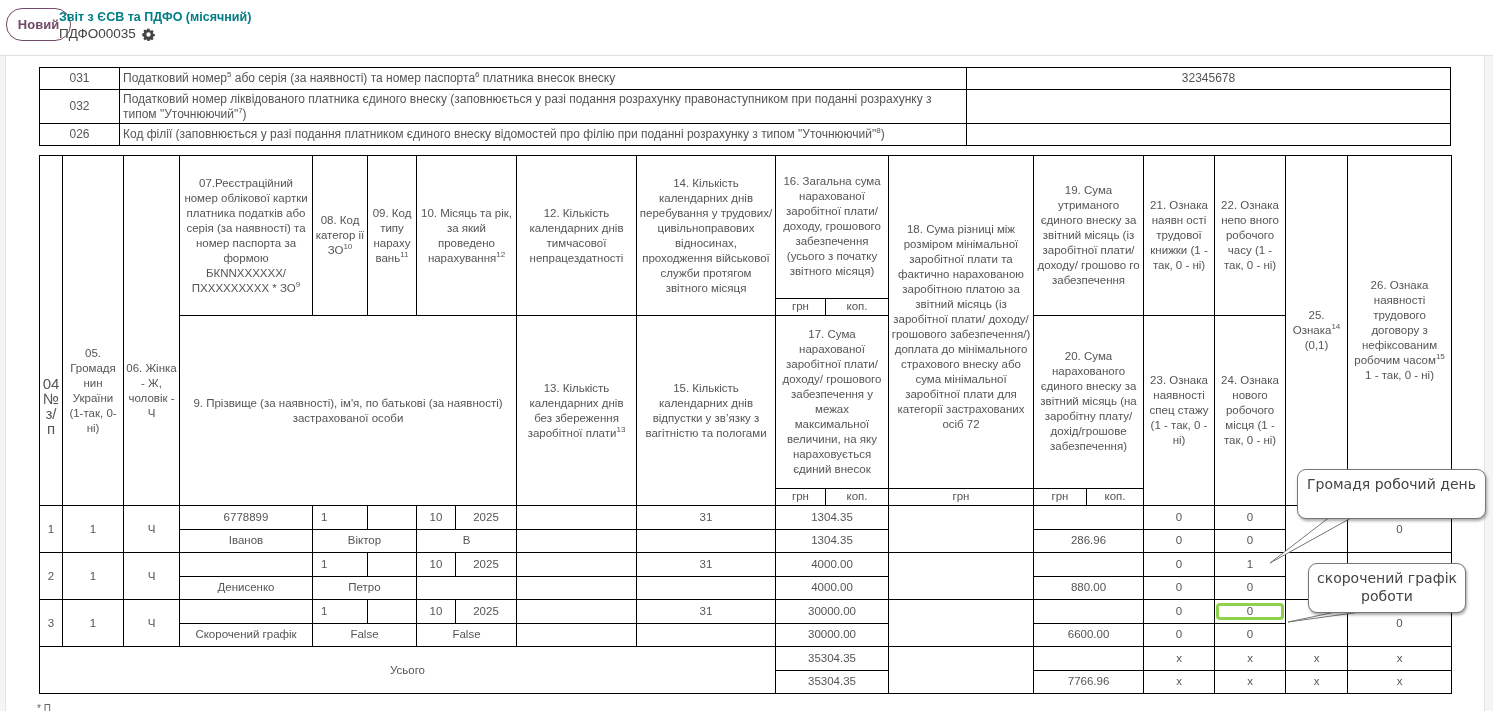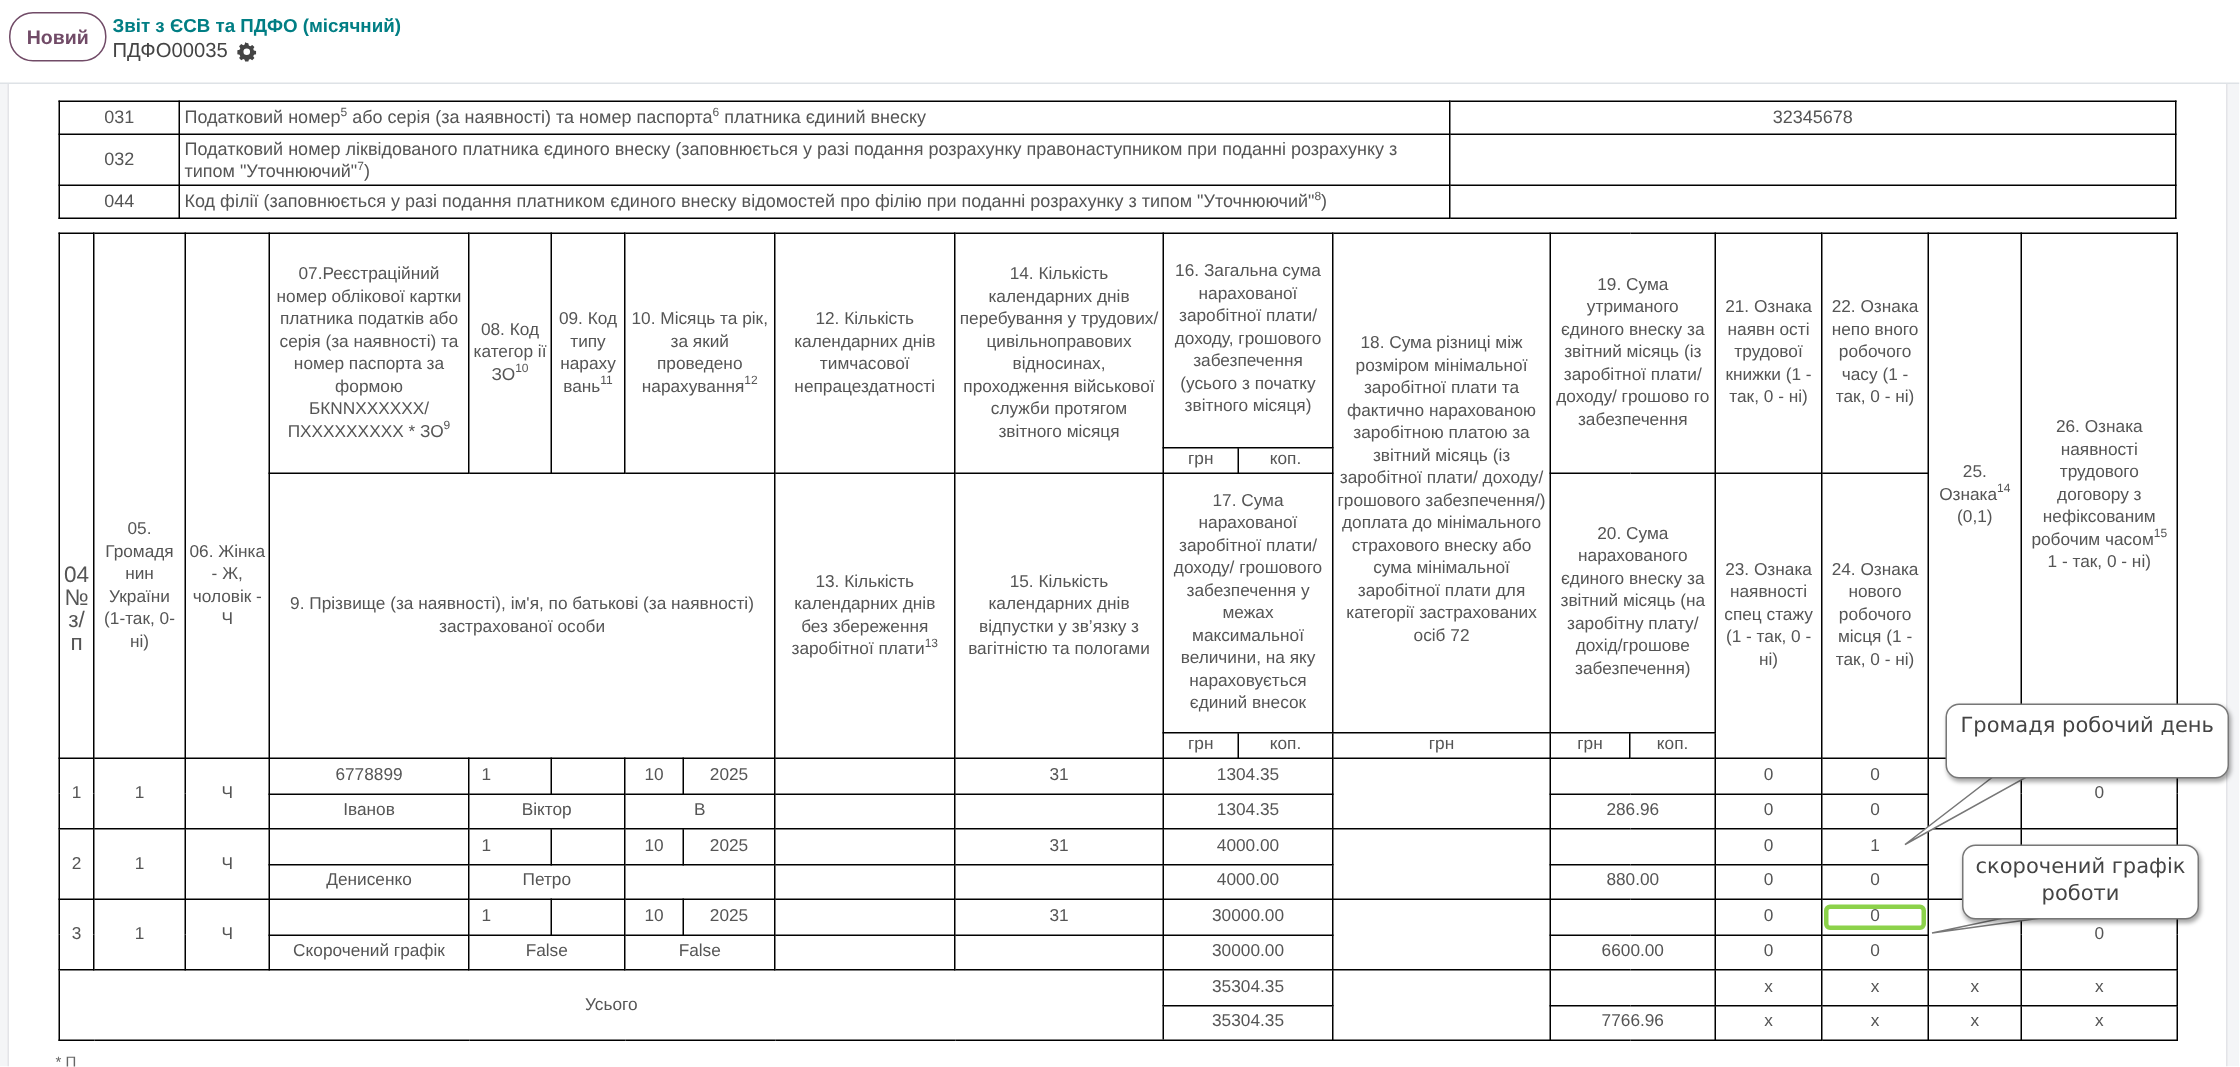--- a/index.html
+++ b/index.html
@@ -11,21 +11,21 @@
   }
   .topbar {
     position: absolute; left: 0; top: 0; width: 1493px; height: 48px; background: #fff;
   }
   .new-btn {
     position: absolute; left: 6px; top: 8px; width: 65px; height: 33px;
     border: 1px solid #714b67; border-radius: 16px; background: #fff;
     color: #714b67; font-weight: bold; font-size: 13px;
     display: flex; align-items: center; justify-content: center; cursor: pointer;
   }
-  .title-block { position: absolute; left: 75px; top: 9px; }
+  .title-block { position: absolute; left: 59px; top: 9px; }
   .title-link { color: #017e84; font-size: 12.5px; font-weight: bold; display: block; line-height: 16px; cursor: pointer; }
   .record-line { font-size: 13.5px; color: #444; line-height: 18px; display: flex; align-items: center; gap: 6px; }
   .gear { width: 13px; height: 13px; display: inline-block; cursor: pointer; }
   .content-area {
     position: absolute; left: 0; top: 55px; width: 1493px; height: 656px;
     border-top: 1px solid #dee2e6; background: #fff;
   }
   .gutter-left { position: absolute; left: 0; top: 0; width: 6px; height: 100%; background: #f4f5f7; border-right: 1px solid #e3e4e8; }
   .gutter-right { position: absolute; right: 0; top: 0; width: 9px; height: 100%; background: #f4f5f7; border-left: 1px solid #e3e4e8; }
   .cut-note {
@@ -69,30 +69,30 @@
 </div>
 
 <div class="content-area">
   <div class="gutter-left"></div>
   <div class="gutter-right"></div>
 
   <table class="info-table">
     <tbody>
         <tr>
       <td class="code">031</td>
-      <td class="desc"><span>Податковий номер</span><sup>5</sup><span> або серія (за наявності) та номер паспорта</span><sup>6</sup><span> платника єдиний внеску</span></td>
+      <td class="desc"><span>Податковий номер</span><sup>5</sup><span> або серія (за наявності) та номер паспорта</span><sup>6</sup><span> платника внесок внеску</span></td>
       <td>32345678</td>
     </tr>
     <tr>
       <td class="code" style="height:34px">032</td>
       <td class="desc"><span>Податковий номер ліквідованого платника єдиного внеску (заповнюється у разі подання розрахунку правонаступником при поданні розрахунку з типом "Уточнюючий"</span><sup>7</sup><span>)</span></td>
       <td></td>
     </tr>
     <tr>
-      <td class="code">044</td>
+      <td class="code">026</td>
       <td class="desc"><span>Код філії (заповнюється у разі подання платником єдиного внеску відомостей про філію при поданні розрахунку з типом "Уточнюючий"</span><sup>8</sup><span>)</span></td>
       <td></td>
     </tr>
   </tbody>
     </table>
 
   <table class="main-table">
     <colgroup>
       <col style="width:23px">
         <col style="width:61px">

